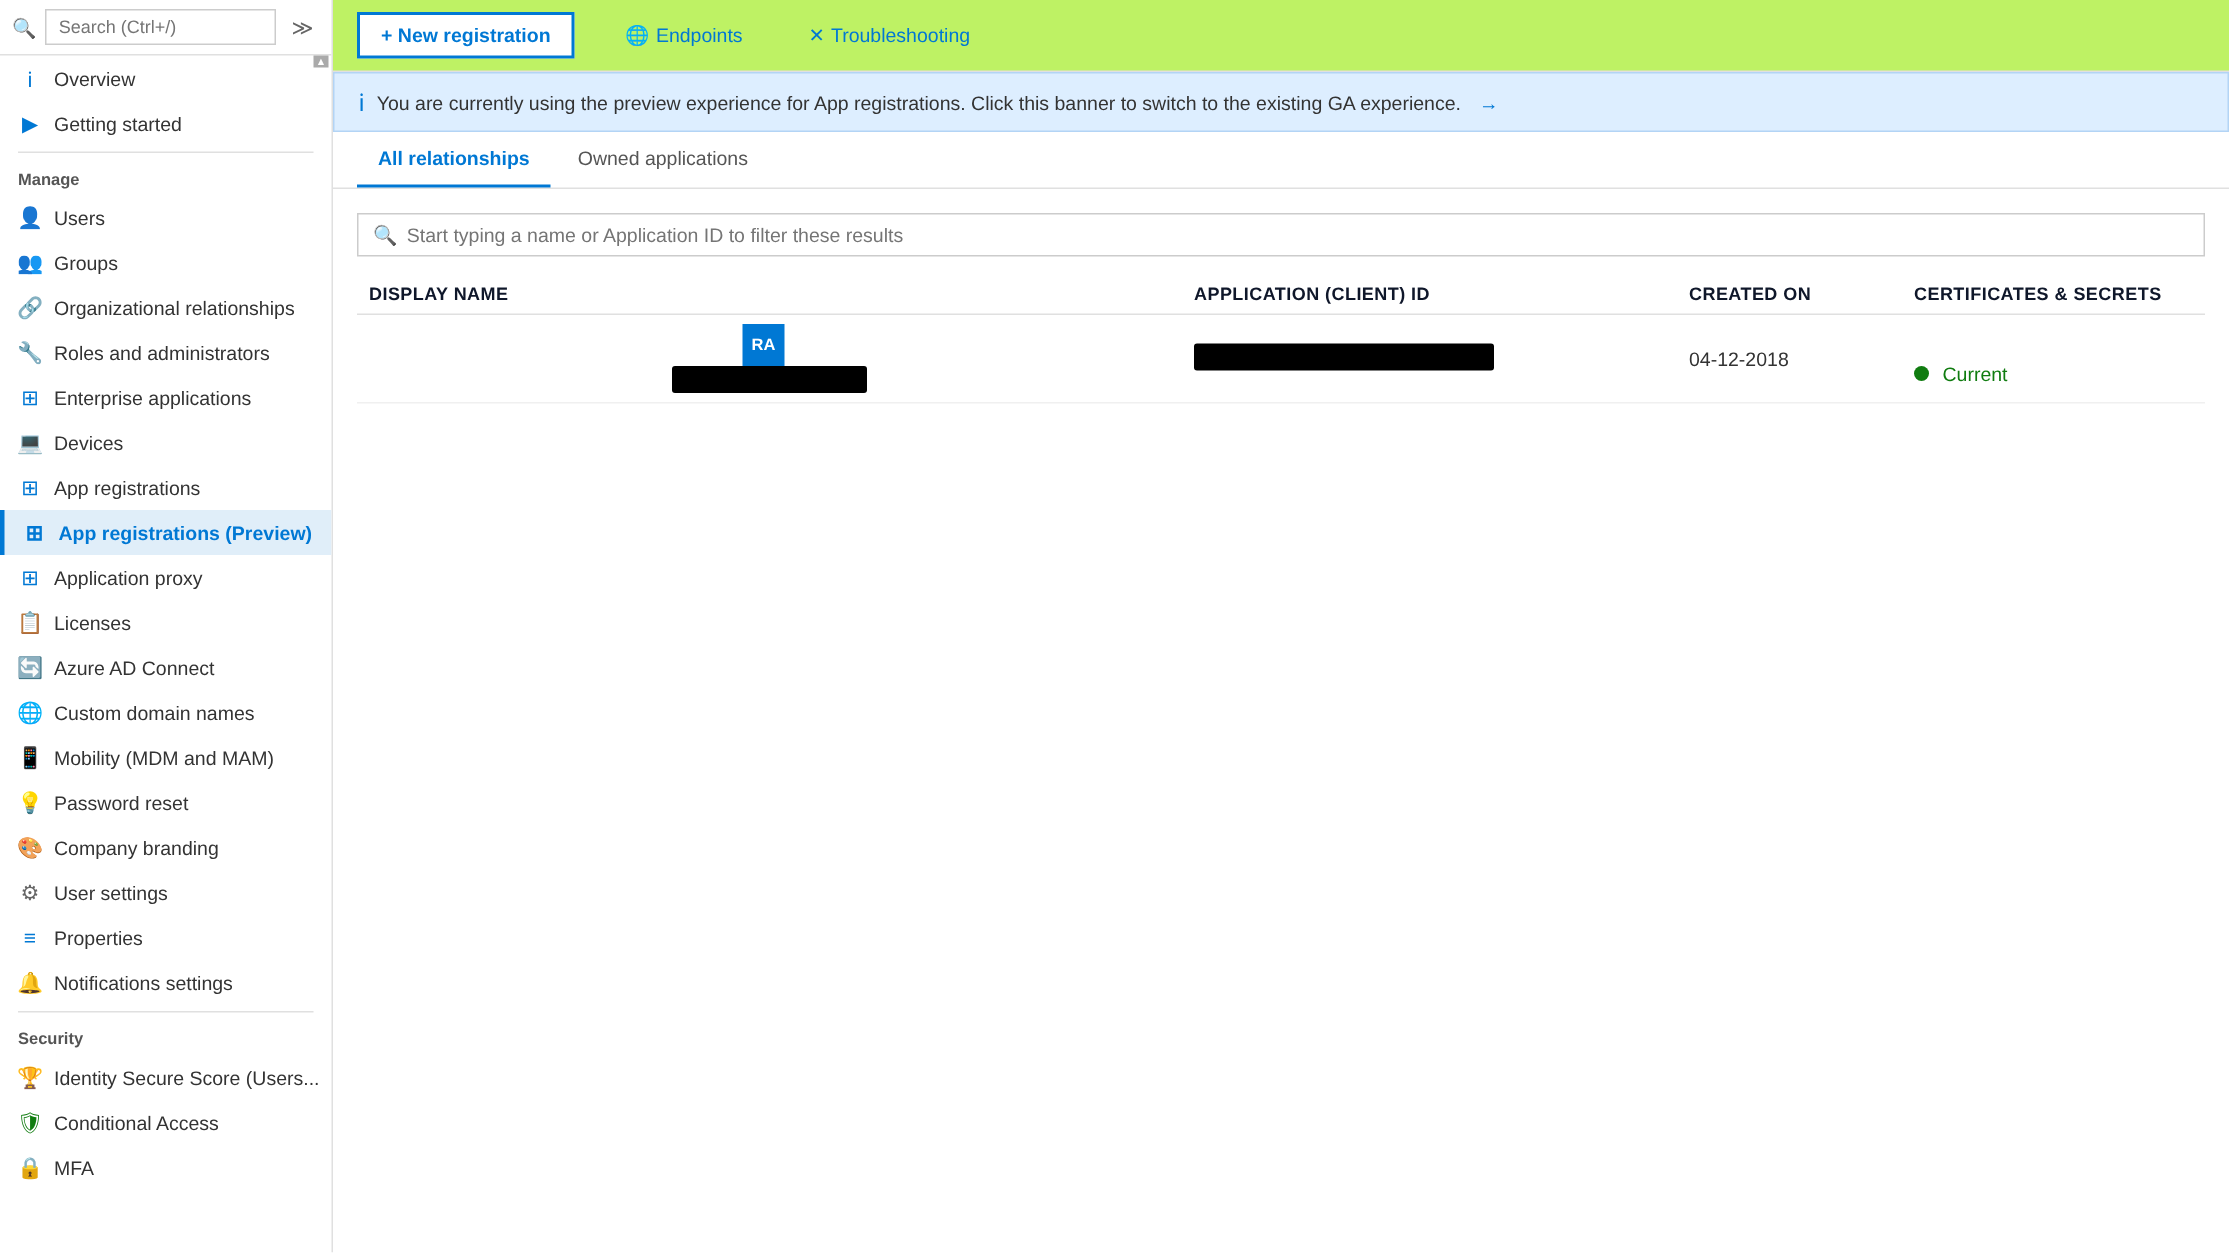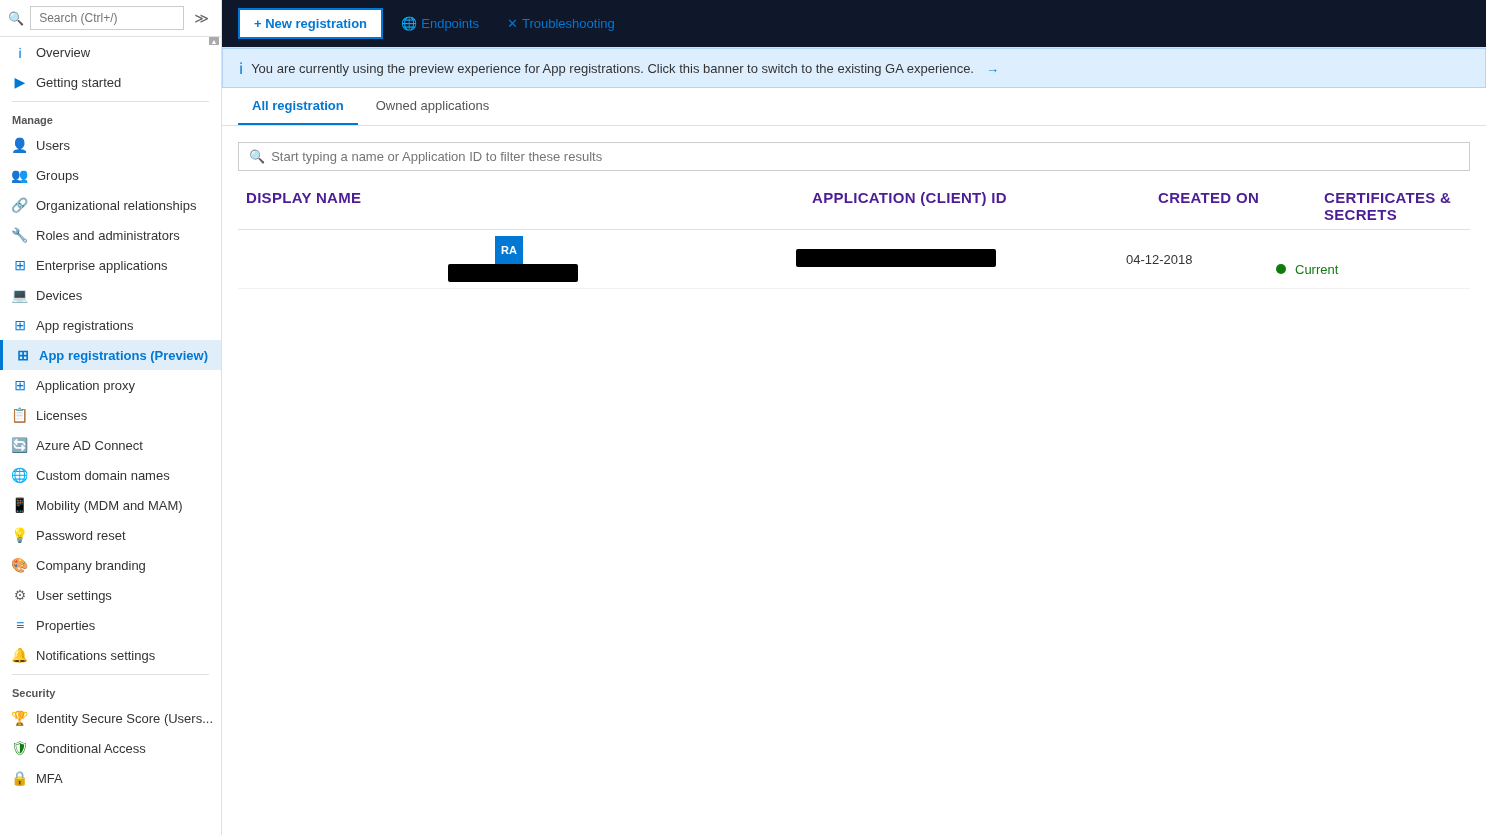--- a/index.html
+++ b/index.html
@@ -95,23 +95,23 @@
       display: flex;
       flex-direction: column;
       overflow: hidden;
     }
 
     
     .toolbar {
       display: flex;
       align-items: center;
       padding: 8px 16px;
-      gap: 8px;
+      gap: 24px;
       border-bottom: 1px solid #e0e0e0;
-      background: #0f172a;
+      background: #bef264;
     }
     .btn-primary {
       background: #fff;
       border: 2px solid #0078d4;
       color: #0078d4;
       padding: 6px 14px;
       font-size: 13px;
       cursor: pointer;
       display: flex;
       align-items: center;
@@ -190,25 +190,24 @@
       font-size: 13px;
       color: #999;
     }
 
     
     .table-header {
       display: flex;
       border-bottom: 1px solid #e0e0e0;
       padding: 6px 0;
       font-weight: 600;
-      font-size: 15px;
-      color: #4c1d95;
+      font-size: 12px;
+      color: #0f172a;
       text-transform: uppercase;
       letter-spacing: 0.3px;
-      gap: 16px;
     }
     .col-display { flex: 0 0 550px; padding: 0 8px; }
     .col-client-id { flex: 0 0 330px; padding: 0 8px; }
     .col-created { flex: 0 0 150px; padding: 0 8px; }
     .col-certs { flex: 1; padding: 0 8px; }
 
     .table-row {
       display: flex;
       align-items: center;
       border-bottom: 1px solid #f0f0f0;
@@ -381,21 +380,21 @@
     </button>
   </div>
 
   <div class="banner">
     <span class="banner-icon">ℹ</span>
     <span>You are currently using the preview experience for App registrations. Click this banner to switch to the existing GA experience.</span>
     <a class="banner-link">→</a>
   </div>
 
   <div class="tabs">
-    <div class="tab active">All registration</div>
+    <div class="tab active">All relationships</div>
     <div class="tab">Owned applications</div>
   </div>
 
   <div class="content">
 
     <div class="filter-bar">
       <span style="color:#999;">🔍</span>
       <input type="text" placeholder="Start typing a name or Application ID to filter these results" style="">
     </div>
 

